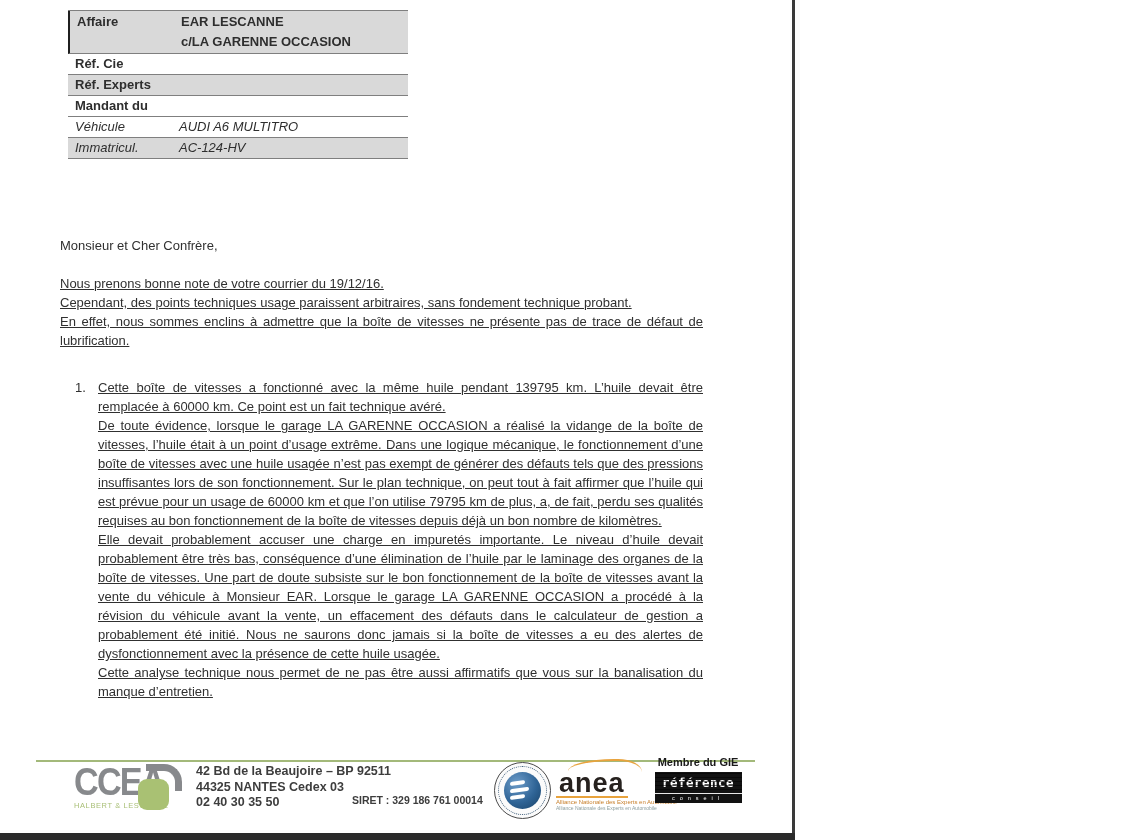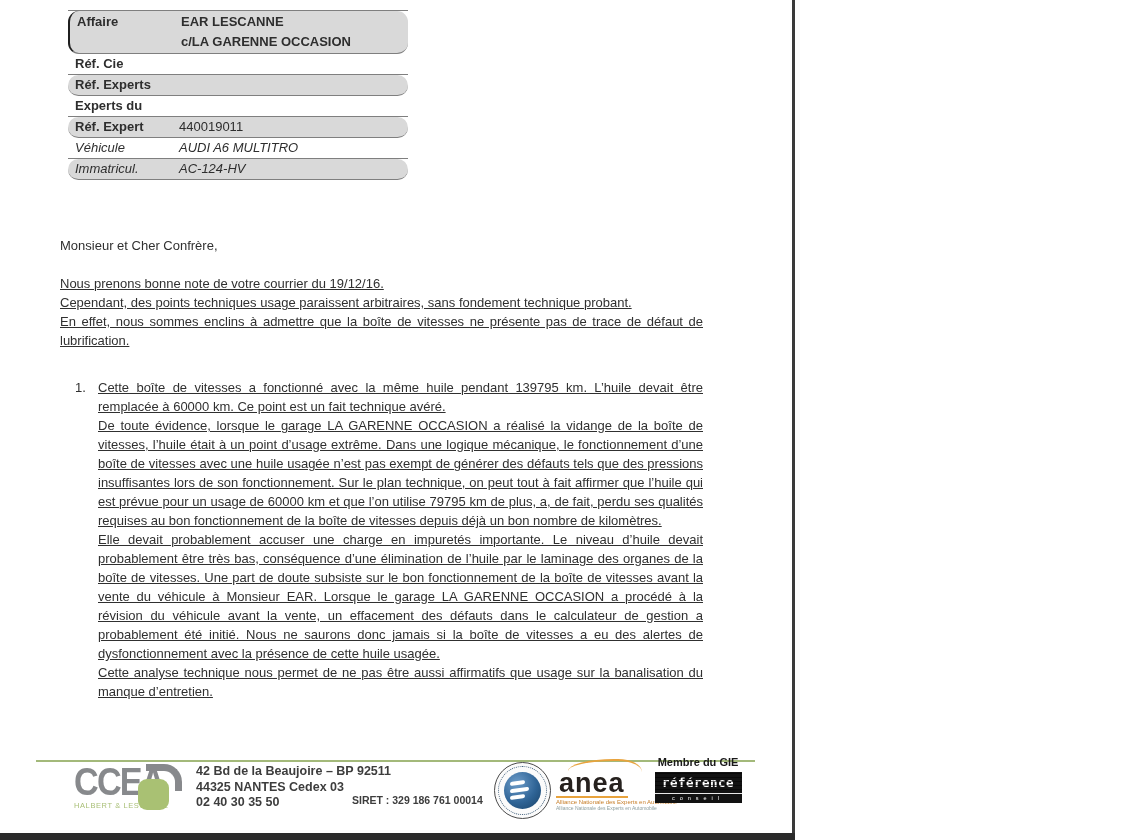--- a/index.html
+++ b/index.html
@@ -7,21 +7,21 @@
     width:1136px;height:840px;background:#ffffff;position:relative;
     font-family:"Liberation Sans", sans-serif;color:#303030;overflow:hidden;
   }
   
   .edge-right{position:absolute;left:792px;top:0;width:3px;height:840px;background:#3a3a3a;}
   .edge-bottom{position:absolute;left:0;top:833px;width:795px;height:7px;background:#2b2b2b;}
 
   
   .case-table{position:absolute;left:68px;top:10px;width:340px;border-top:1px solid #7f7f7f;font-size:13px;color:#2e2e2e;}
   .trow{display:flex;border-bottom:1px solid #7f7f7f;min-height:20px;line-height:20px;align-items:flex-start;}
-  .trow.shade{background:#d9d9d9;border-radius:11px;}
+  .trow.shade{background:#d9d9d9;}
   .trow.first{border-left:2px solid #1f1f1f;padding:1px 0;}
   .lbl{width:111px;padding-left:7px;font-weight:bold;flex-shrink:0;box-sizing:border-box;}
   .val{font-weight:normal;}
   .val.b{font-weight:bold;}
   .it{font-style:italic;font-weight:normal;}
 
   
   .letter{position:absolute;left:60px;top:236px;width:643px;font-size:13px;line-height:19px;}
   .letter p{margin:0;}
   .salutation{margin:0 0 19px 0 !important;}
@@ -77,26 +77,22 @@
   </div>
   <div class="trow">
     <span class="lbl">Réf. Cie</span>
     <span class="val"></span>
   </div>
   <div class="trow shade">
     <span class="lbl">Réf. Experts</span>
     <span class="val"></span>
   </div>
   <div class="trow">
-    <span class="lbl">Experts du</span>
+    <span class="lbl">Mandant du</span>
     <span class="val"></span>
-  </div>
-  <div class="trow shade">
-    <span class="lbl">Réf. Expert</span>
-    <span class="val">440019011</span>
   </div>
   <div class="trow">
     <span class="lbl it">Véhicule</span>
     <span class="val it">AUDI A6 MULTITRO</span>
   </div>
   <div class="trow shade">
     <span class="lbl it">Immatricul.</span>
     <span class="val it">AC-124-HV</span>
   </div>
 </div>
@@ -106,21 +102,21 @@
   <p class="jp">Nous prenons bonne note de votre courrier du 19/12/16.</p>
   <p class="jp">Cependant, des points techniques usage paraissent arbitraires, sans fondement technique probant.</p>
   <p class="jp">En effet, nous sommes enclins à admettre que la boîte de vitesses ne présente pas de trace de défaut de lubrification.</p>
 
   <div class="num-list">
     <span class="num">1.</span>
     <div class="paras">
       <p class="jp">Cette boîte de vitesses a fonctionné avec la même huile pendant 139795 km. L’huile devait être remplacée à 60000 km. Ce point est un fait technique avéré.</p>
       <p class="jp">De toute évidence, lorsque le garage LA GARENNE OCCASION a réalisé la vidange de la boîte de vitesses, l’huile était à un point d’usage extrême. Dans une logique mécanique, le fonctionnement d’une boîte de vitesses avec une huile usagée n’est pas exempt de générer des défauts tels que des pressions insuffisantes lors de son fonctionnement. Sur le plan technique, on peut tout à fait affirmer que l’huile qui est prévue pour un usage de 60000 km et que l’on utilise 79795 km de plus, a, de fait, perdu ses qualités requises au bon fonctionnement de la boîte de vitesses depuis déjà un bon nombre de kilomètres.</p>
       <p class="jp">Elle devait probablement accuser une charge en impuretés importante. Le niveau d’huile devait probablement être très bas, conséquence d’une élimination de l’huile par le laminage des organes de la boîte de vitesses. Une part de doute subsiste sur le bon fonctionnement de la boîte de vitesses avant la vente du véhicule à Monsieur EAR. Lorsque le garage LA GARENNE OCCASION a procédé à la révision du véhicule avant la vente, un effacement des défauts dans le calculateur de gestion a probablement été initié. Nous ne saurons donc jamais si la boîte de vitesses a eu des alertes de dysfonctionnement avec la présence de cette huile usagée.</p>
-      <p class="jp">Cette analyse technique nous permet de ne pas être aussi affirmatifs que usage sur la banalisation du manque d’entretien.</p>
+      <p class="jp">Cette analyse technique nous permet de ne pas être aussi affirmatifs que vous sur la banalisation du manque d’entretien.</p>
     </div>
   </div>
 </div>
 
 <div class="footer-rule"></div>
 
 <div class="ccea">
   <div class="ccea-name">CCEA</div>
   <div class="ccea-sub">HALBERT &amp; LESCANNE</div>
 </div>

